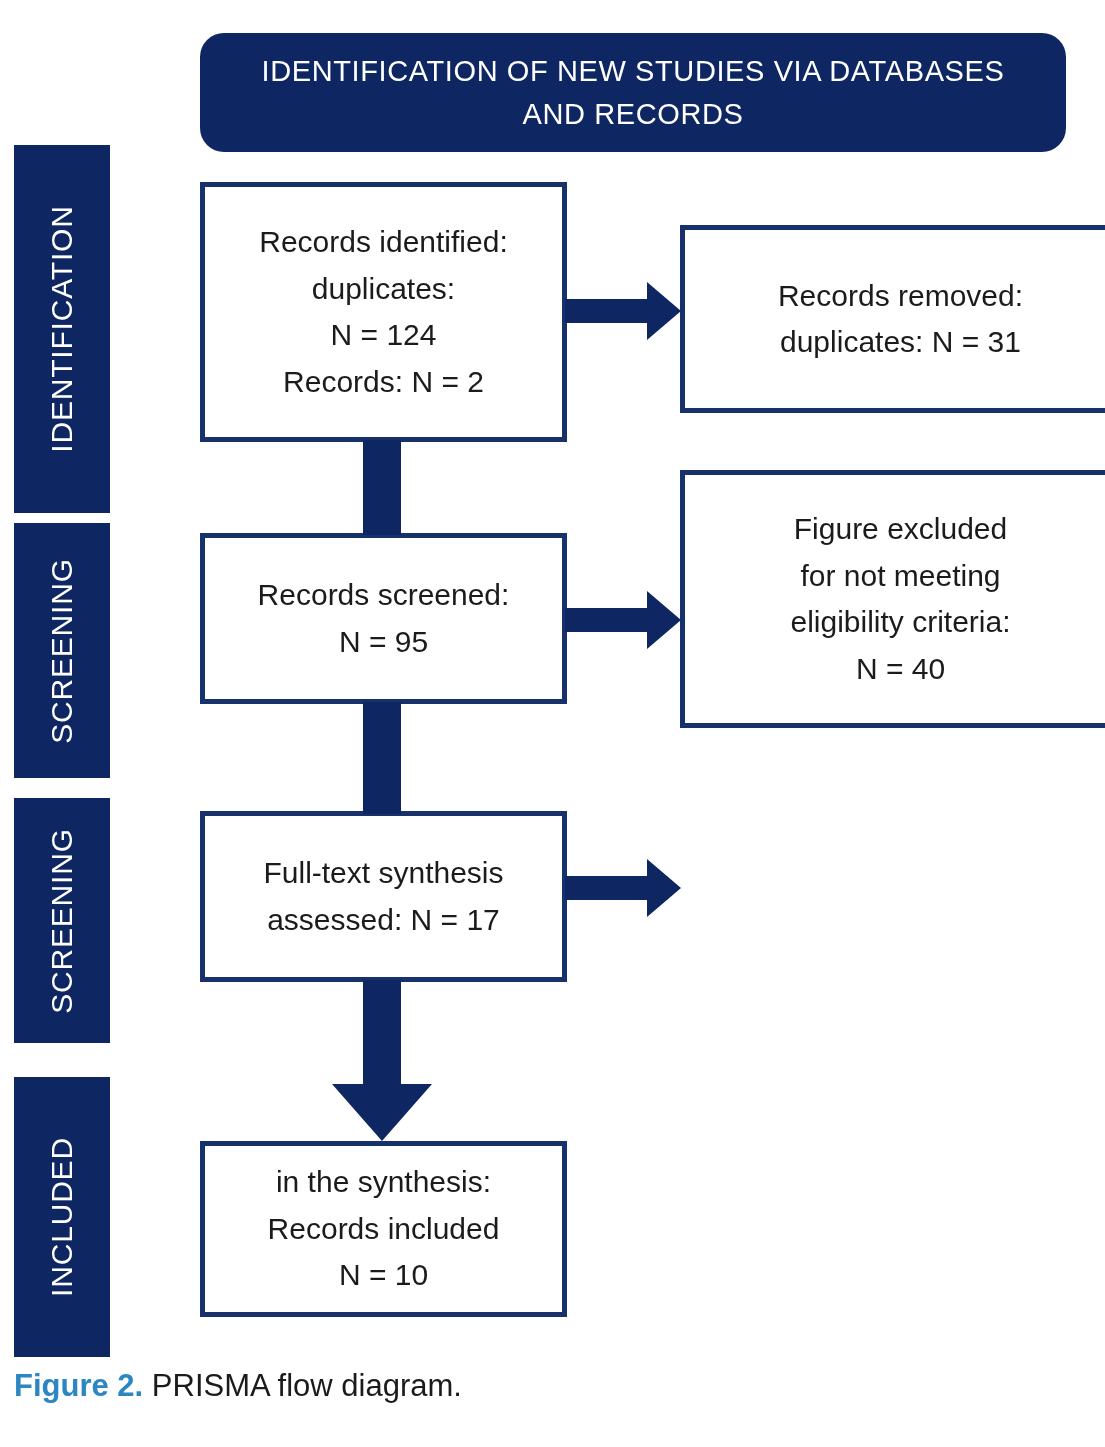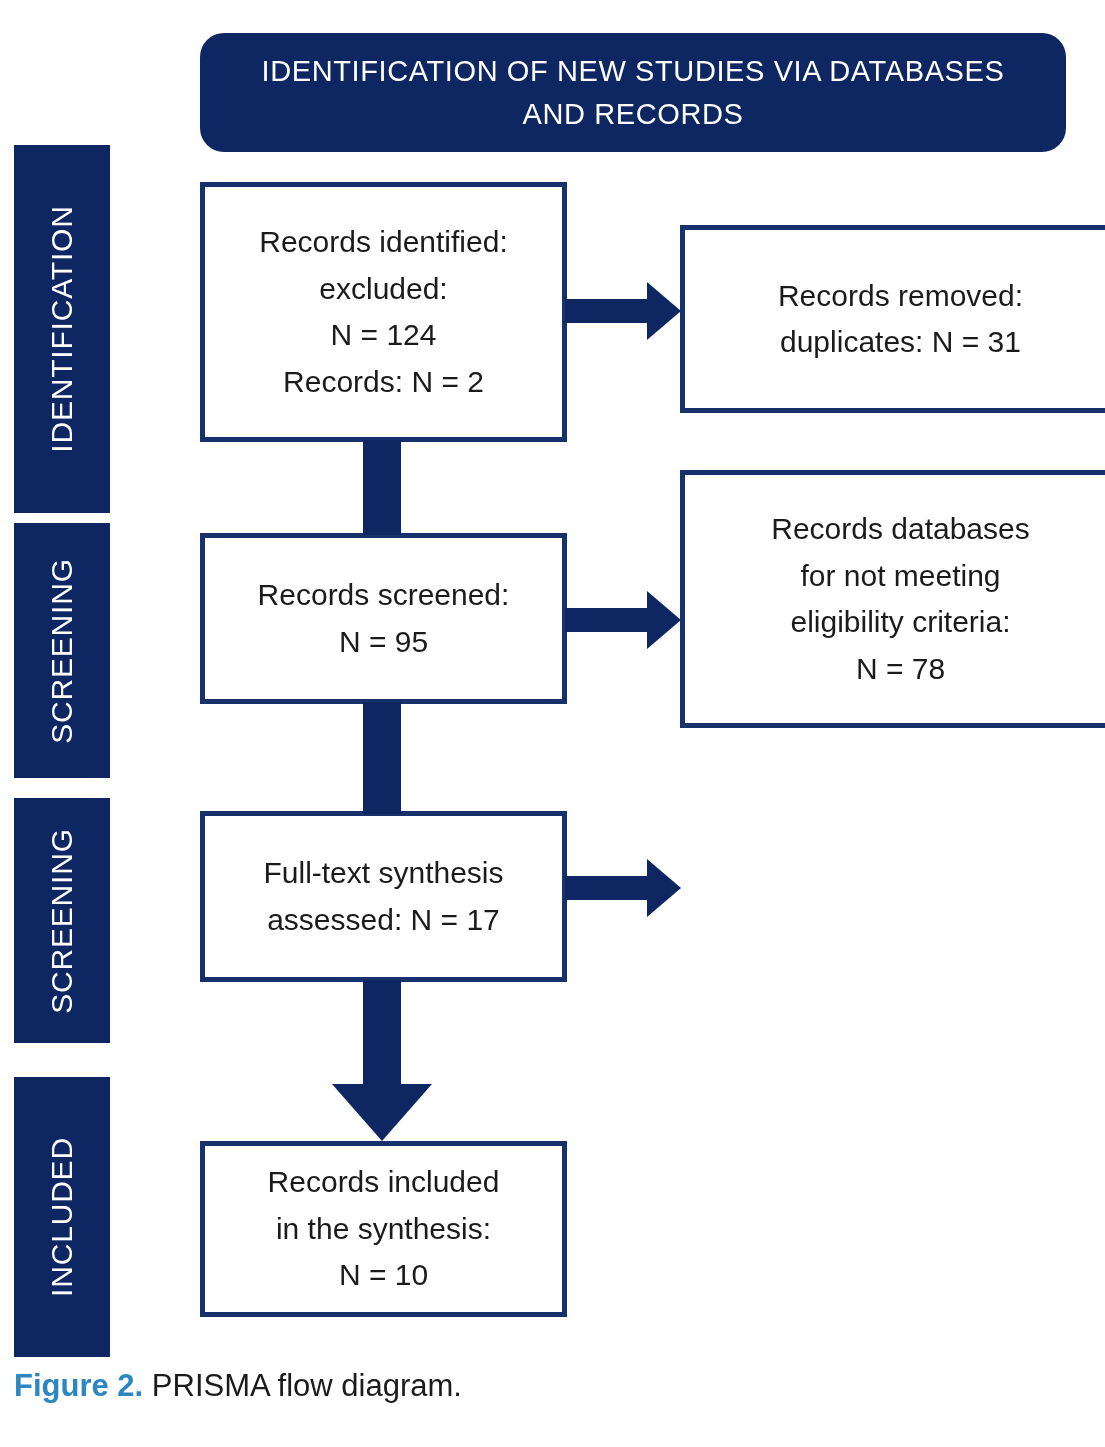--- a/index.html
+++ b/index.html
@@ -131,51 +131,51 @@
   </div>
   <div class="side-label" style="top:798px;height:245px">
     <span class="vtext">SCREENING</span>
   </div>
   <div class="side-label" style="top:1077px;height:280px">
     <span class="vtext">INCLUDED</span>
   </div>
 
   <div class="flow-box main-col" style="top:182px;height:260px">
     <div>Records identified:</div>
-    <div>excluded:</div>
+    <div>duplicates:</div>
     <div>N = 124</div>
     <div>Records: N = 2</div>
   </div>
 
   <div class="flow-box main-col" style="top:533px;height:171px">
     <div>Records screened:</div>
     <div>N = 95</div>
   </div>
 
   <div class="flow-box main-col" style="top:811px;height:171px">
     <div>Full-text synthesis</div>
     <div>assessed: N = 17</div>
   </div>
 
   <div class="flow-box main-col" style="top:1141px;height:176px">
+    <div>in the synthesis:</div>
     <div>Records included</div>
-    <div>in the synthesis:</div>
     <div>N = 10</div>
   </div>
 
   <div class="flow-box side-col" style="top:225px;height:188px">
     <div>Records removed:</div>
     <div>duplicates: N = 31</div>
   </div>
 
   <div class="flow-box side-col" style="top:470px;height:258px">
-    <div>Records databases</div>
+    <div>Figure excluded</div>
     <div>for not meeting</div>
     <div>eligibility criteria:</div>
-    <div>N = 78</div>
+    <div>N = 40</div>
   </div>
 
 
   <div class="down-connector" style="top:440px;height:95px"></div>
   <div class="down-connector" style="top:702px;height:112px"></div>
   <div class="down-connector" style="top:980px;height:105px"></div>
   <div class="down-arrow-head"></div>
 
   <div class="arrow-right" style="top:282px">
     <div class="shaft"></div>

